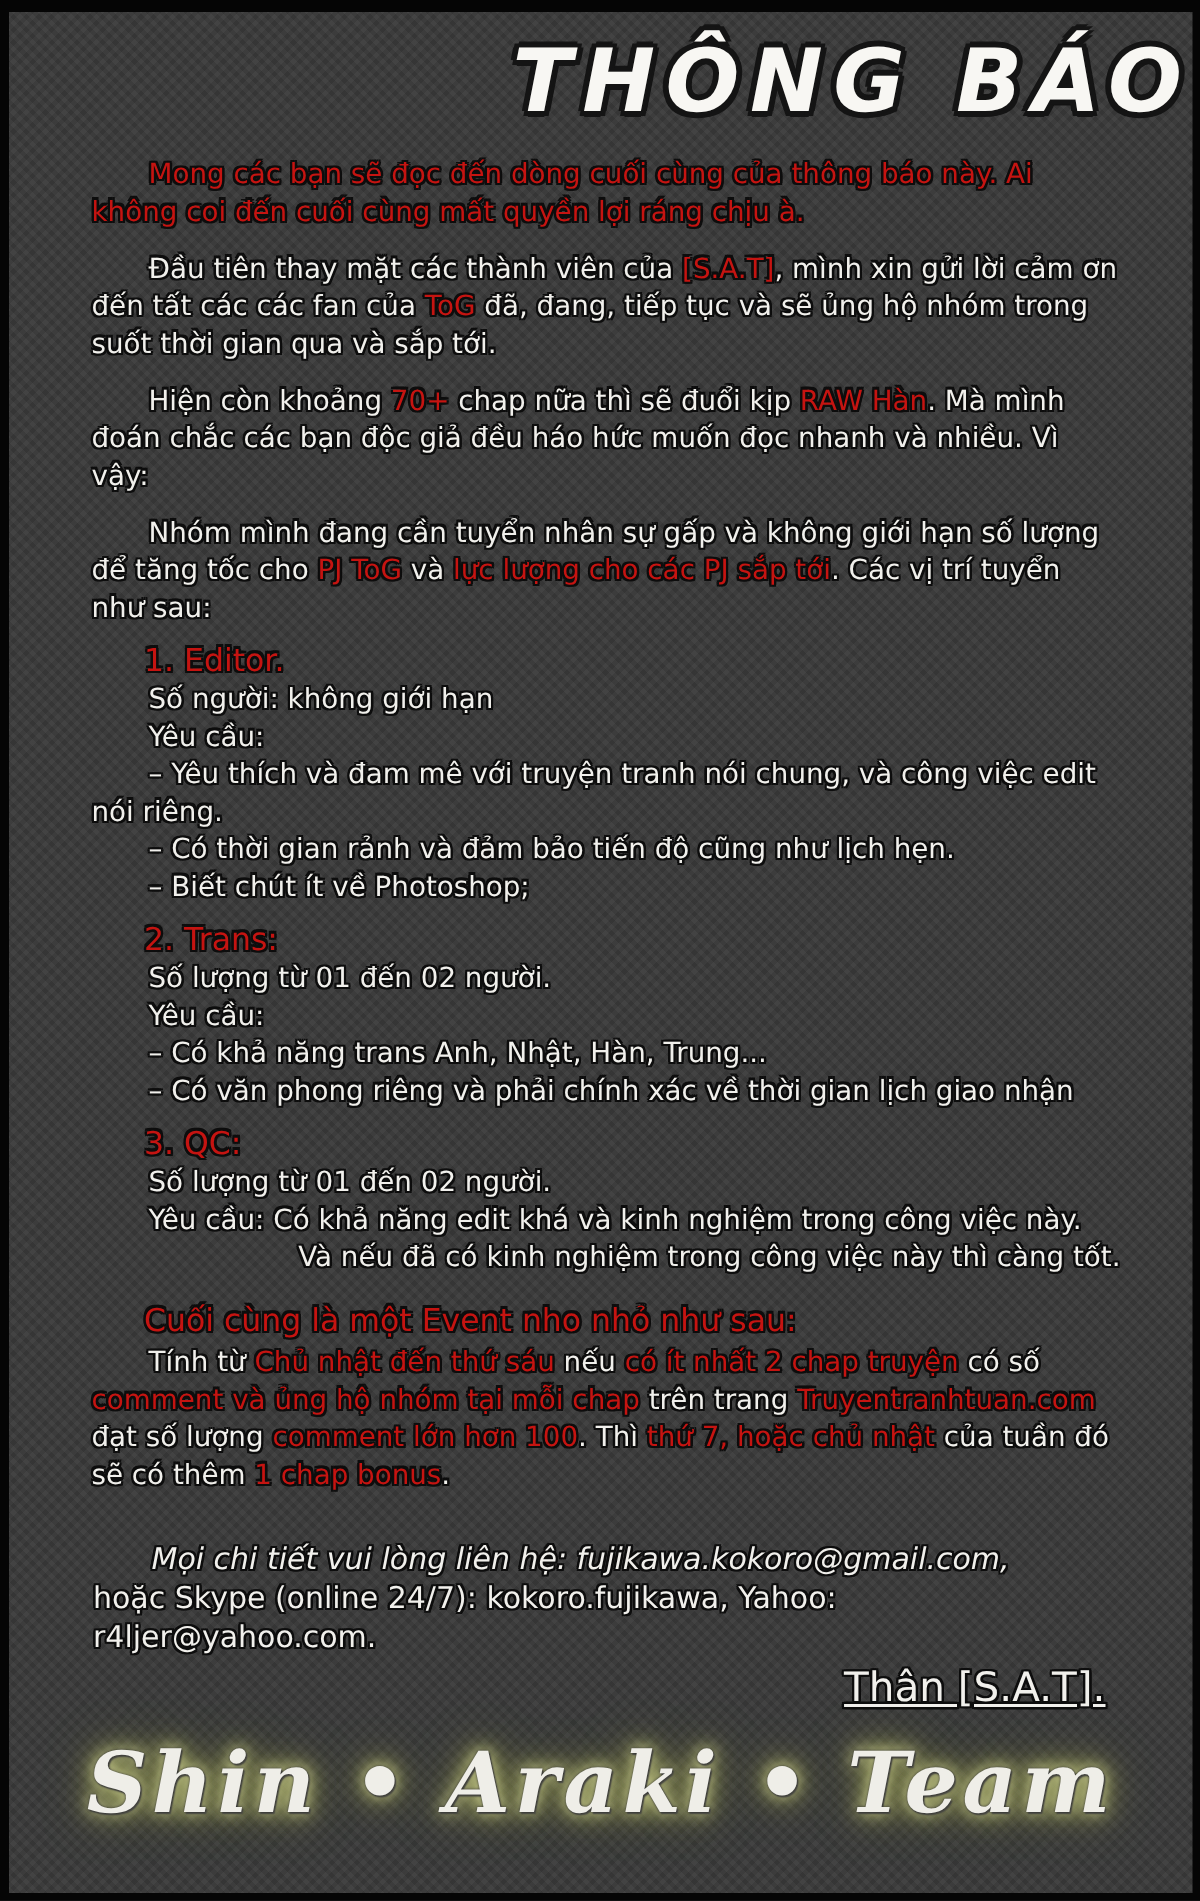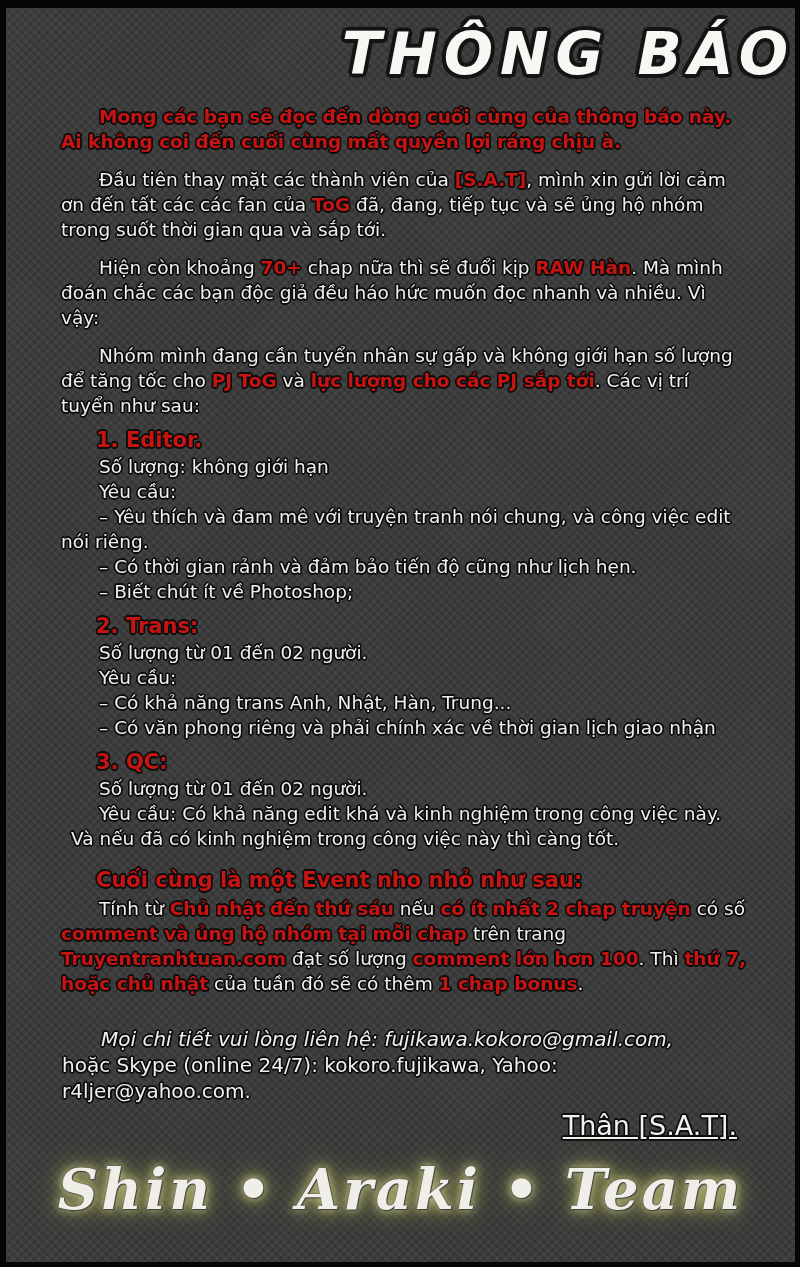--- a/index.html
+++ b/index.html
@@ -36,27 +36,27 @@
     line-height: 64px;
     letter-spacing: 7px;
     color: #f8f7f3;
     text-shadow:
       -3px -3px 0 #141414, 3px -3px 0 #141414,
       -3px  3px 0 #141414, 3px  3px 0 #141414,
       0 4px 0 #141414, 4px 0 0 #141414, -4px 0 0 #141414, 0 -4px 0 #141414;
   }
 
   .blk { color: var(--white); font-size: 18.5px; line-height: 25px; }
-  .blk .red { color: var(--red); font-weight: bold; }
+  .blk .red { color: var(--red); }
 
   .intro     { margin: 18px 48px 0 55px; text-indent: 38px; }
   .para      { margin: 13px 48px 0 55px; text-indent: 38px; }
   .heading   { margin: 9px 48px 0 90px; font-size: 21px; line-height: 27px; }
   .line      { margin: 0 48px 0 55px; text-indent: 38px; }
-  .line2     { margin: 0 48px 0 65px; }
+  .line2     { margin: 0 48px 0 100px; text-align: right; }
   .eventhead { margin: 16px 48px 0 90px; font-size: 21px; line-height: 27px; }
   .eventpara { margin: 2px 48px 0 55px; text-indent: 38px; }
   .contact   { margin: 30px 48px 0 95px; font-size: 20px; line-height: 26px; font-style: italic; }
   .contact2  { margin: 0 48px 0 56px; font-size: 20px; line-height: 26px; }
 
   .signature {
     margin: 6px 58px 0 0;
     text-align: right;
     color: var(--white);
     font-size: 27px;
@@ -87,21 +87,21 @@
 
 <div class="page">
   <h1 class="title">THÔNG BÁO</h1>
 
   <div>
       <p class="blk outline intro"><span class="red">Mong các bạn sẽ đọc đến dòng cuối cùng của thông báo này. Ai không coi đến cuối cùng mất quyền lợi ráng chịu à.</span></p>
       <p class="blk outline para"><span class="white">Đầu tiên thay mặt các thành viên của </span><span class="red">[S.A.T]</span><span class="white">, mình xin gửi lời cảm ơn đến tất các các fan của </span><span class="red">ToG</span><span class="white"> đã, đang, tiếp tục và sẽ ủng hộ nhóm trong suốt thời gian qua và sắp tới.</span></p>
       <p class="blk outline para"><span class="white">Hiện còn khoảng </span><span class="red">70+</span><span class="white"> chap nữa thì sẽ đuổi kịp </span><span class="red">RAW Hàn</span><span class="white">. Mà mình đoán chắc các bạn độc giả đều háo hức muốn đọc nhanh và nhiều. Vì vậy:</span></p>
       <p class="blk outline para"><span class="white">Nhóm mình đang cần tuyển nhân sự gấp và không giới hạn số lượng để tăng tốc cho </span><span class="red">PJ ToG</span><span class="white"> và </span><span class="red">lực lượng cho các PJ sắp tới</span><span class="white">. Các vị trí tuyển như sau:</span></p>
       <p class="blk outline heading"><span class="red">1. Editor.</span></p>
-      <p class="blk outline line"><span class="white">Số lượng: không giới hạn</span></p>
+      <p class="blk outline line"><span class="white">Số người: không giới hạn</span></p>
       <p class="blk outline line"><span class="white">Yêu cầu:</span></p>
       <p class="blk outline line"><span class="white">– Yêu thích và đam mê với truyện tranh nói chung, và công việc edit nói riêng.</span></p>
       <p class="blk outline line"><span class="white">– Có thời gian rảnh và đảm bảo tiến độ cũng như lịch hẹn.</span></p>
       <p class="blk outline line"><span class="white">– Biết chút ít về Photoshop;</span></p>
       <p class="blk outline heading"><span class="red">2. Trans:</span></p>
       <p class="blk outline line"><span class="white">Số lượng từ 01 đến 02 người.</span></p>
       <p class="blk outline line"><span class="white">Yêu cầu:</span></p>
       <p class="blk outline line"><span class="white">– Có khả năng trans Anh, Nhật, Hàn, Trung...</span></p>
       <p class="blk outline line"><span class="white">– Có văn phong riêng và phải chính xác về thời gian lịch giao nhận</span></p>
       <p class="blk outline heading"><span class="red">3. QC:</span></p>

